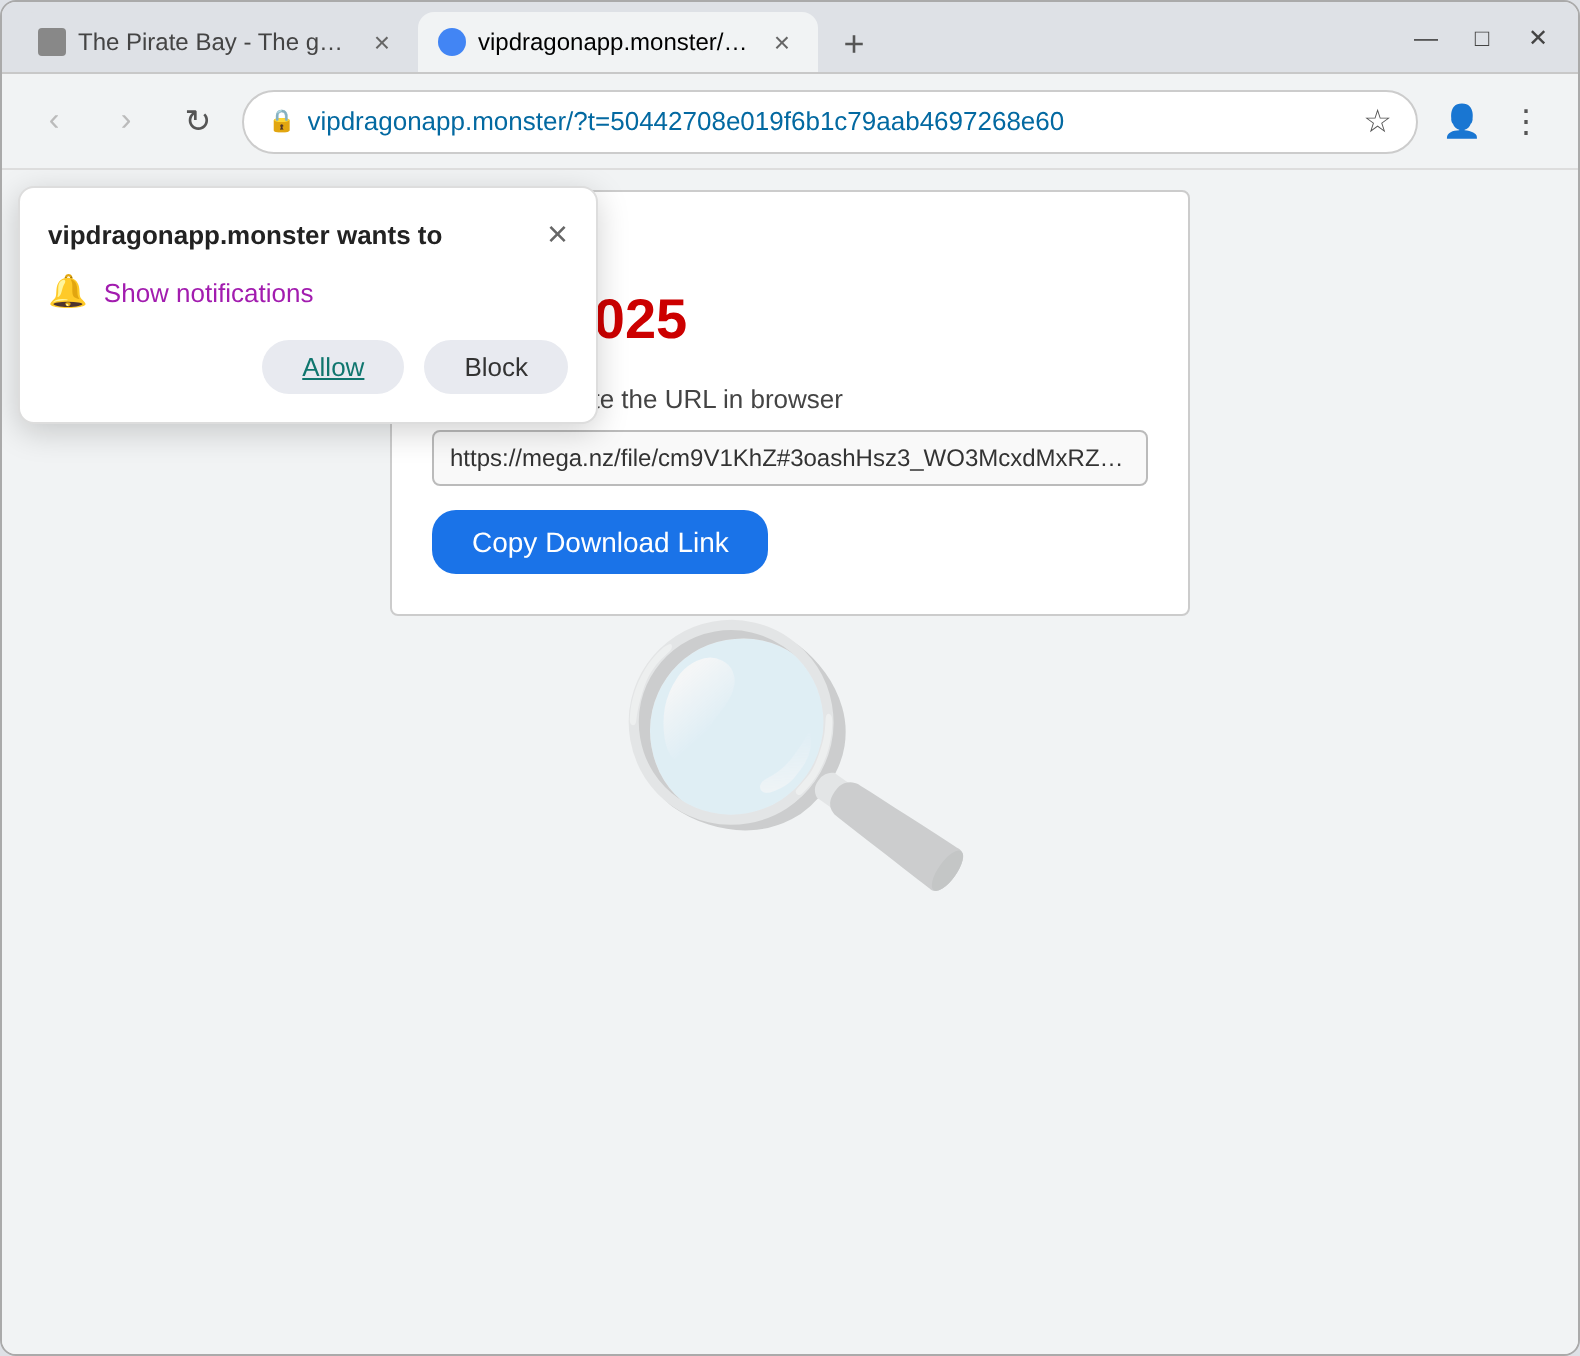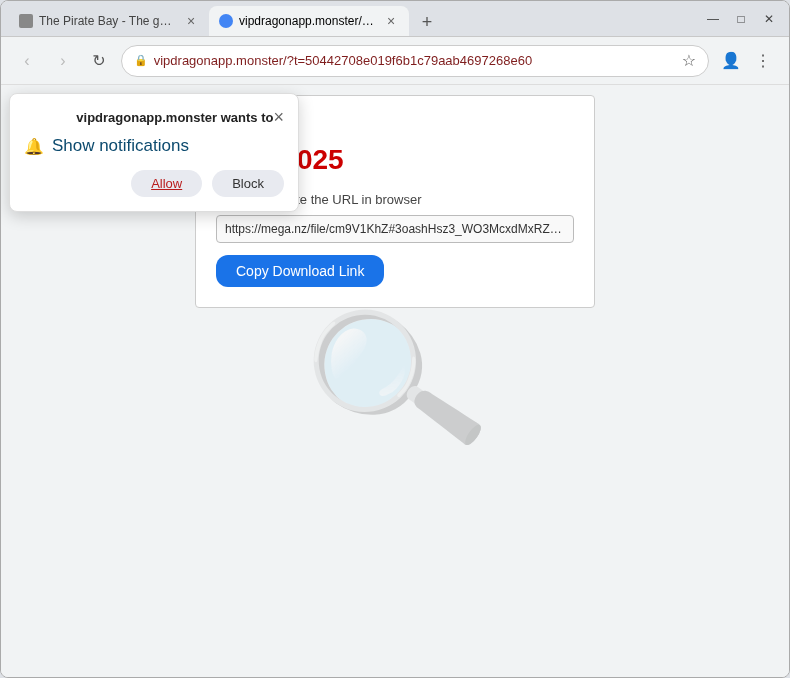--- a/index.html
+++ b/index.html
@@ -156,21 +156,21 @@
       gap: 6px;
     }
 
     .omnibox-lock {
       font-size: 11px;
       color: #555;
     }
 
     .omnibox-url {
       font-size: 13px;
-      color: #7f1d1d;
+      color: #0369a1;
       flex: 1;
       white-space: nowrap;
       overflow: hidden;
       text-overflow: ellipsis;
     }
 
     .omnibox-star {
       font-size: 16px;
       color: #555;
       cursor: pointer;
@@ -303,21 +303,21 @@
       border-radius: 8px;
       box-shadow: 0 4px 16px rgba(0,0,0,0.18);
       width: 290px;
       padding: 14px 14px 14px 14px;
       z-index: 100;
     }
 
     .popup-header {
       display: flex;
       align-items: center;
-      justify-content: flex-end;
+      justify-content: space-between;
       margin-bottom: 10px;
     }
 
     .popup-title {
       font-size: 13px;
       font-weight: 600;
       color: #222;
     }
 
     .popup-close {
@@ -333,41 +333,41 @@
       gap: 8px;
       margin-bottom: 14px;
     }
 
     .popup-bell {
       font-size: 16px;
       color: #555;
     }
 
     .popup-row-text {
-      font-size: 17px;
-      color: #0c4a6e;
+      font-size: 13px;
+      color: #a21caf;
     }
 
     .popup-actions {
       display: flex;
       gap: 10px;
       justify-content: flex-end;
     }
 
     .popup-btn {
       padding: 6px 20px;
       border-radius: 20px;
       font-size: 13px;
       cursor: pointer;
       border: none;
     }
 
     .popup-btn.allow {
       background: #e8eaf0;
-      color: #b91c1c;
+      color: #0f766e;
       text-decoration: underline;
     }
 
     .popup-btn.block {
       background: #e8eaf0;
       color: #333;
       text-align: center;
     }
   </style>
 </head>

